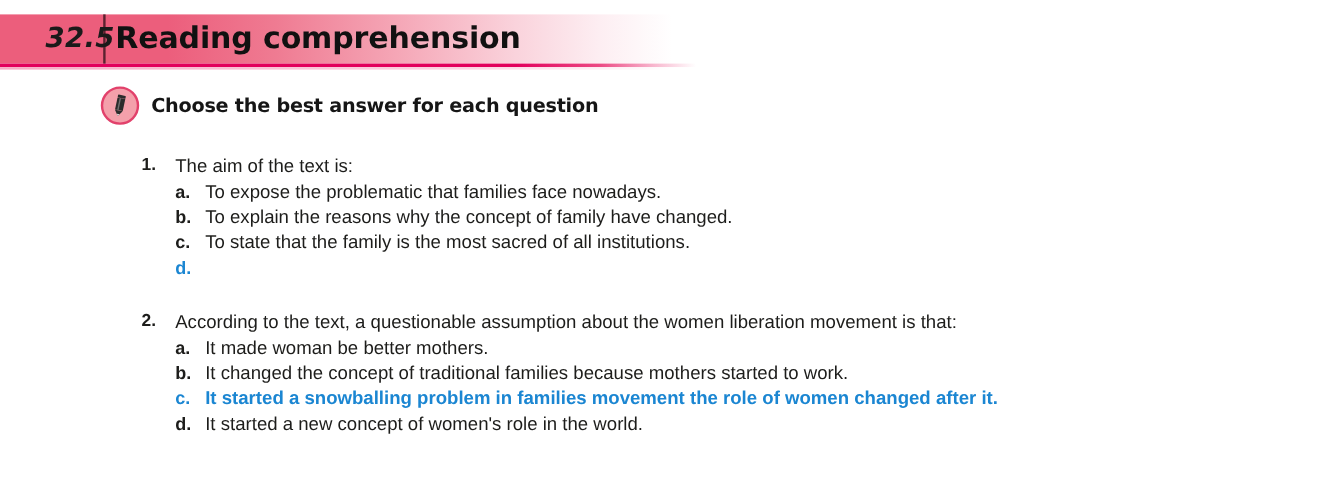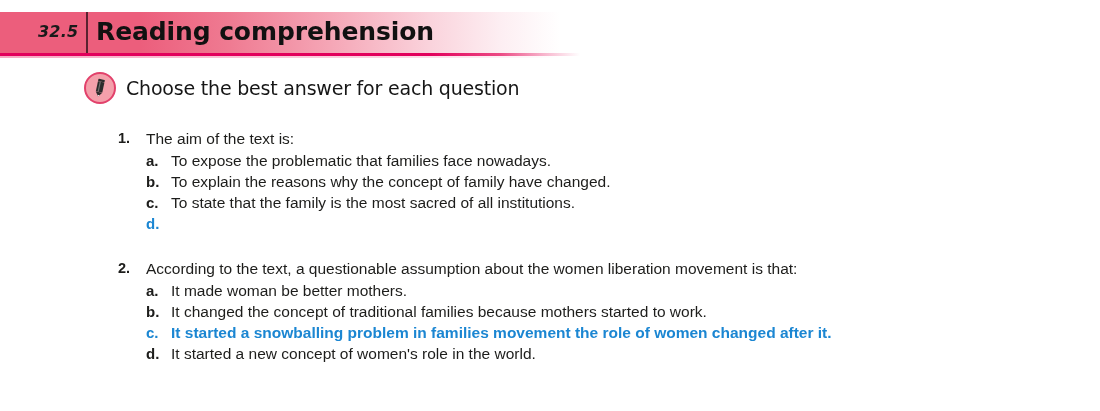--- a/index.html
+++ b/index.html
@@ -71,21 +71,21 @@
     height: 41px;
     background: #5b2230;
   }
   .header-number {
     position: absolute;
     left: 38px;
     top: 21px;
     width: 46px;
     text-align: left;
     font-family: "DejaVu Sans", "Liberation Sans", sans-serif;
-    font-size: 16px;
+    font-size: 23px;
     font-weight: bold;
     font-style: italic;
     color: #1a1a1a;
     letter-spacing: 0.2px;
     line-height: 22px;
   }
   .header-title {
     position: absolute;
     left: 96px;
     top: 20px;
@@ -118,22 +118,22 @@
   }
   .instruction-icon svg {
     position: absolute;
     left: 50%;
     top: 50%;
     transform: translate(-50%, -50%);
   }
   .instruction-text {
     margin-left: 10px;
     font-family: "DejaVu Sans", "Liberation Sans", sans-serif;
-    font-size: 19px;
-    font-weight: normal;
+    font-size: 16px;
+    font-weight: bold;
     color: #161616;
     letter-spacing: -0.2px;
     line-height: 26px;
     white-space: nowrap;
   }
 
   
   .questions {
     position: absolute;
     left: 118px;

